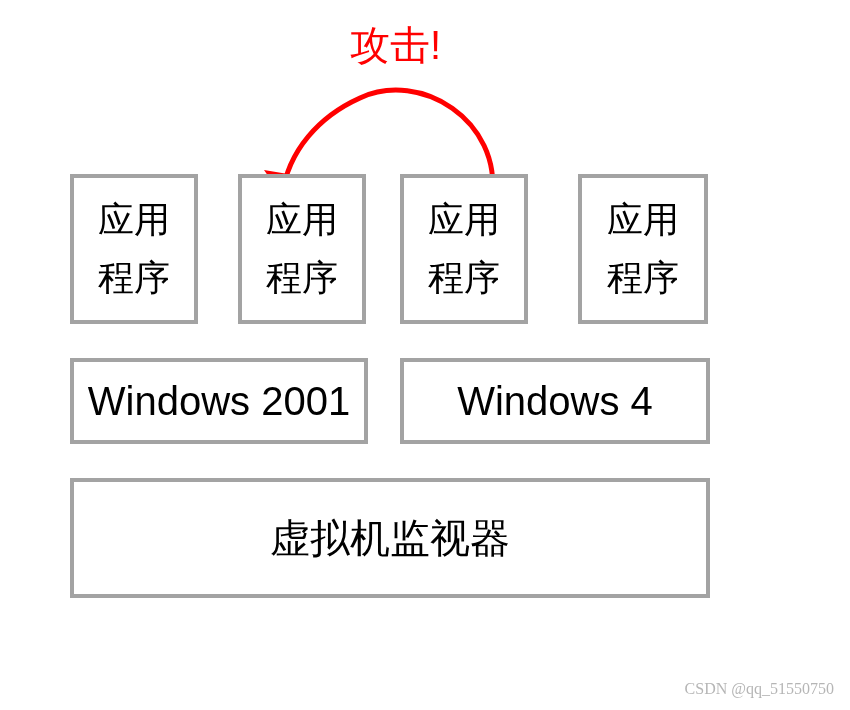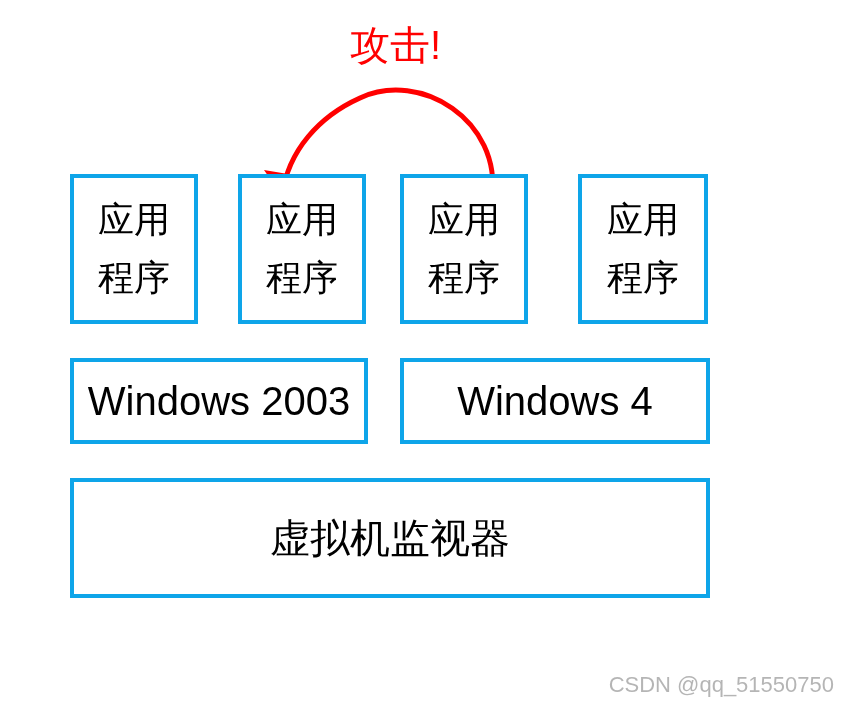--- a/index.html
+++ b/index.html
@@ -10,21 +10,21 @@
     position: relative;
     font-family: "Microsoft YaHei", "SimSun", sans-serif;
   }
   .canvas {
     position: absolute;
     top: 0; left: 0;
     width: 850px; height: 710px;
   }
   .box {
     position: absolute;
-    border: 4px solid #0ea5e9;
+    border: 4px solid #a3a3a3;
     background: #fff;
     display: flex;
     flex-direction: column;
     align-items: center;
     justify-content: center;
     font-size: 36px;
     line-height: 1.6;
     color: #000;
   }
   .os-box {
@@ -45,22 +45,22 @@
     position: absolute;
     top: 0; left: 0;
     width: 850px; height: 710px;
     pointer-events: none;
   }
   .watermark {
     position: absolute;
     right: 16px;
     bottom: 12px;
     color: rgba(120,120,120,0.55);
-    font-size: 22px;
-    font-family: Liberation Sans, sans-serif;
+    font-size: 16px;
+    font-family: Liberation Serif, serif;
   }
 </style>
 </head>
 <body>
 
 <div class="canvas">
 
   <div class="attack-label" style="left:350px; top:18px;">攻击!</div>
 
   <svg class="arrow-svg" viewBox="0 0 850 710">
@@ -82,21 +82,21 @@
     <span>应用</span>
     <span>程序</span>
   </div>
 
   <div class="box" style="left:578px; top:174px; width:130px; height:150px;">
     <span>应用</span>
     <span>程序</span>
   </div>
 
   <div class="box os-box" style="left:70px; top:358px; width:298px; height:86px;">
-    <span>Windows 2003</span>
+    <span>Windows 2001</span>
   </div>
 
   <div class="box os-box" style="left:400px; top:358px; width:310px; height:86px;">
     <span>Windows 4</span>
   </div>
 
   <div class="box hyp-box" style="left:70px; top:478px; width:640px; height:120px;">
     <span>虚拟机监视器</span>
   </div>
 

